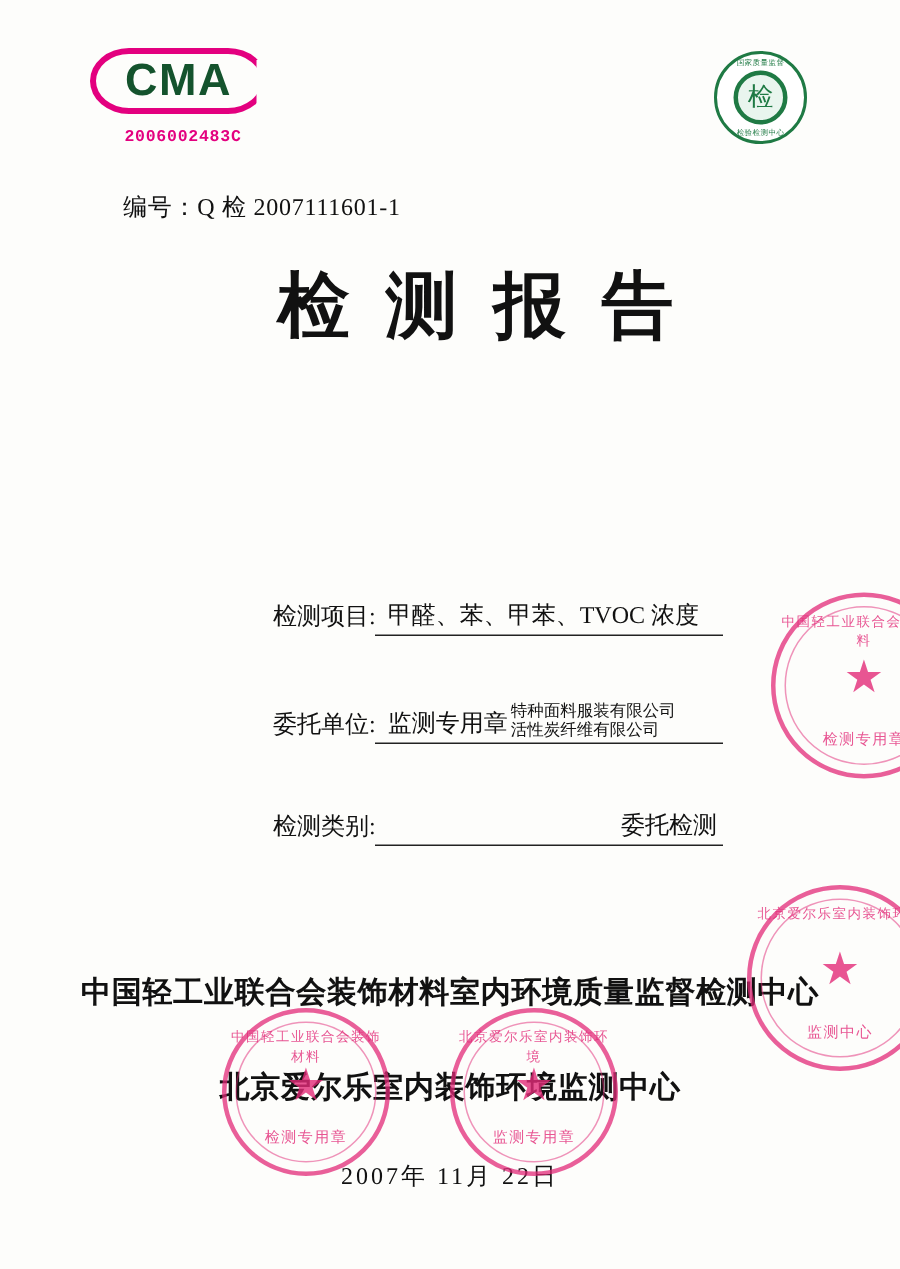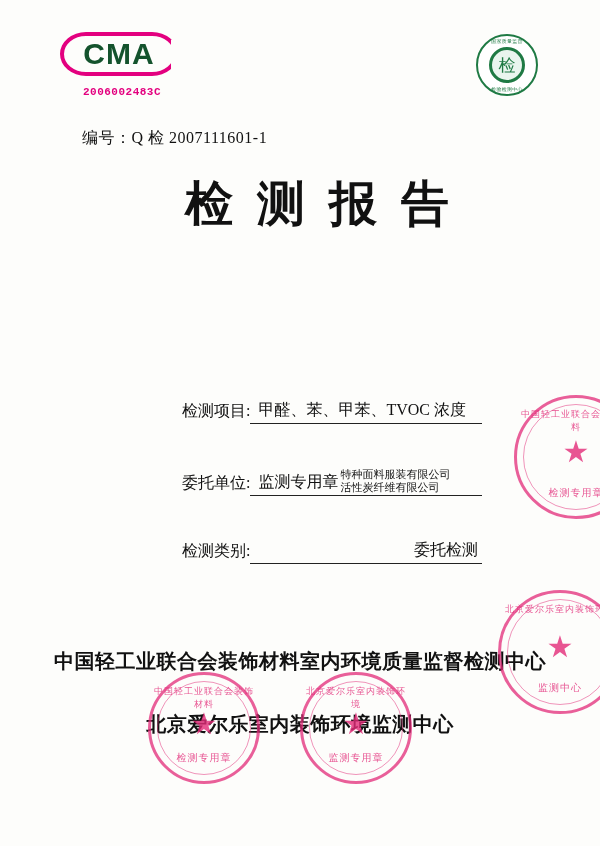--- a/index.html
+++ b/index.html
@@ -332,20 +332,21 @@
     <div class="field-row">
       <span class="field-label">检测类别:</span>
       <span class="field-value center">委托检测</span>
     </div>
 
   </div>
 
   <div class="footer">
     <div class="org-line">中国轻工业联合会装饰材料室内环境质量监督检测中心</div>
     <div class="org-line">北京爱尔乐室内装饰环境监测中心</div>
+    <div class="date-line">2007年 11月 22日</div>
   </div>
 
   <div class="stamp" id="stamp-right-upper">
     <div class="ring2"></div>
     <div class="top-text">中国轻工业联合会装饰材料</div>
     <div class="star">★</div>
     <div class="bottom-text">检测专用章</div>
   </div>
 
   <div class="stamp" id="stamp-right-lower">

